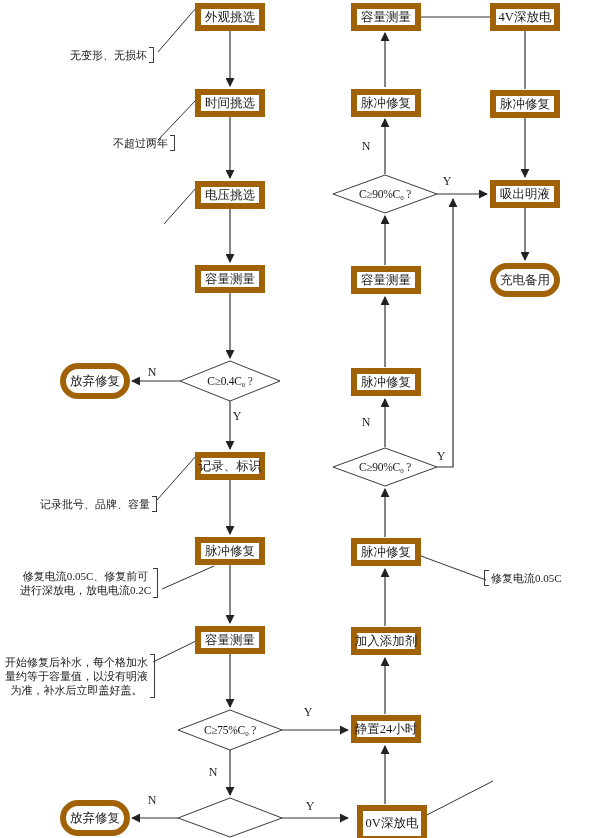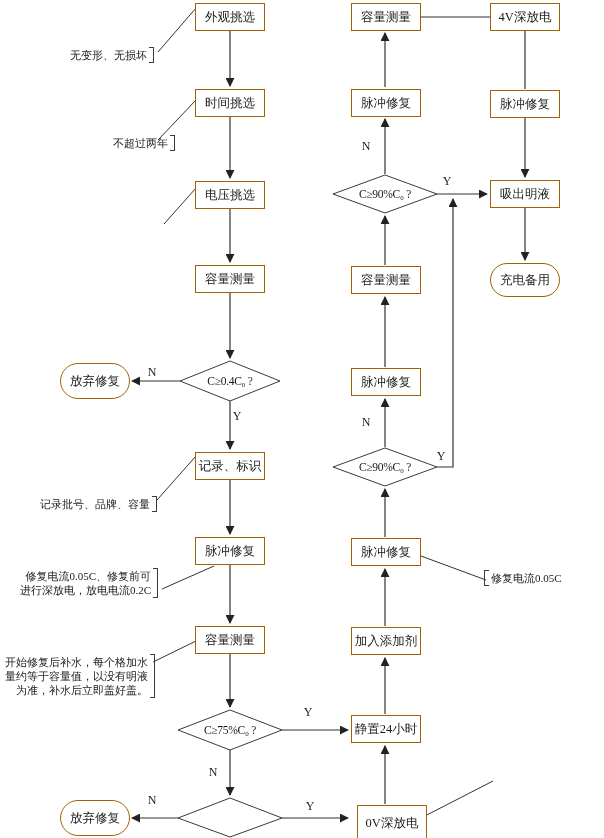--- a/index.html
+++ b/index.html
@@ -2,31 +2,31 @@
 <html><head>
 <meta charset="utf-8">
 <style>
   html,body{margin:0;padding:0;background:#f6f6f4;}
   .stage{
     position:relative;width:604px;height:838px;background:#ffffff;
     font-family:"Liberation Serif","DejaVu Serif",serif;color:#1a1a1a;overflow:hidden;
   }
   svg.wires{position:absolute;left:0;top:0;width:604px;height:838px;}
   .box,.stad{
-    position:absolute;box-sizing:border-box;border:1px solid #a16207;background:#fff;
+    position:absolute;box-sizing:border-box;border:6px solid #a16207;background:#fff;
     display:flex;align-items:center;justify-content:center;
     font-size:12.5px;line-height:1;white-space:nowrap;
   }
   .stad{border-radius:18px;}
   .dlabel{
     position:absolute;display:flex;align-items:center;justify-content:center;
     font-size:11.5px;white-space:nowrap;letter-spacing:-0.3px;
   }
   .ann{position:absolute;display:flex;align-items:stretch;font-size:11px;line-height:14px;}
-  .ann .txt{white-space:pre-line;padding:1px 2px;text-align:right;}
+  .ann .txt{white-space:pre-line;padding:1px 2px;text-align:center;}
   .brk{width:5px;box-sizing:border-box;}
   .brk.r{border-top:1px solid #3a3a3a;border-right:1px solid #3a3a3a;border-bottom:1px solid #3a3a3a;}
   .brk.l{border-top:1px solid #3a3a3a;border-left:1px solid #3a3a3a;border-bottom:1px solid #3a3a3a;}
   .lbl{position:absolute;transform:translate(-50%,-50%);font-size:12px;color:#222;}
 </style>
 </head>
 <body>
 
 <div class="stage">
 

